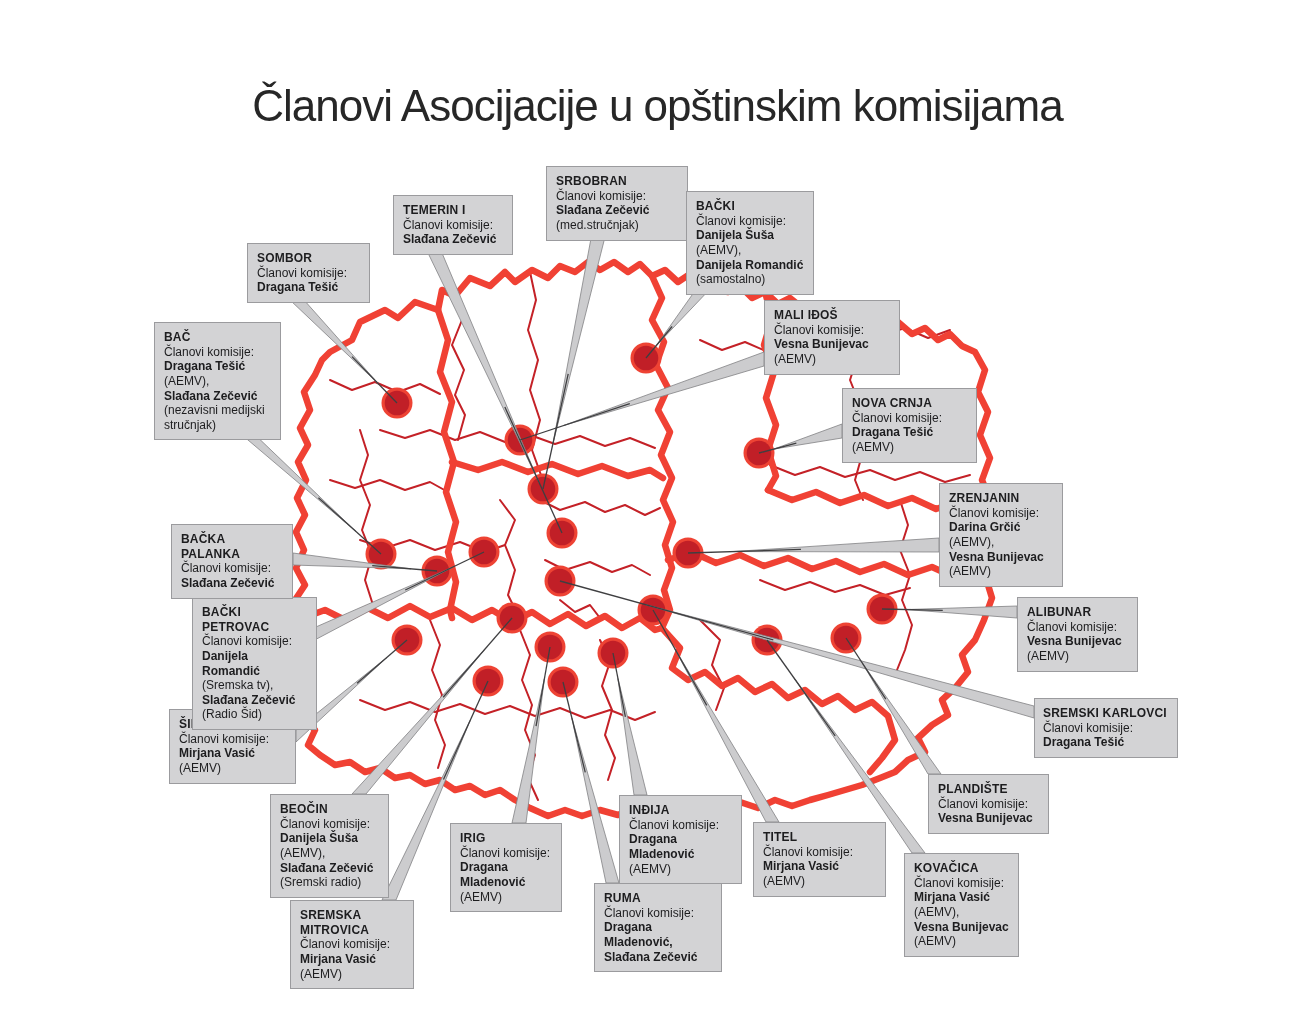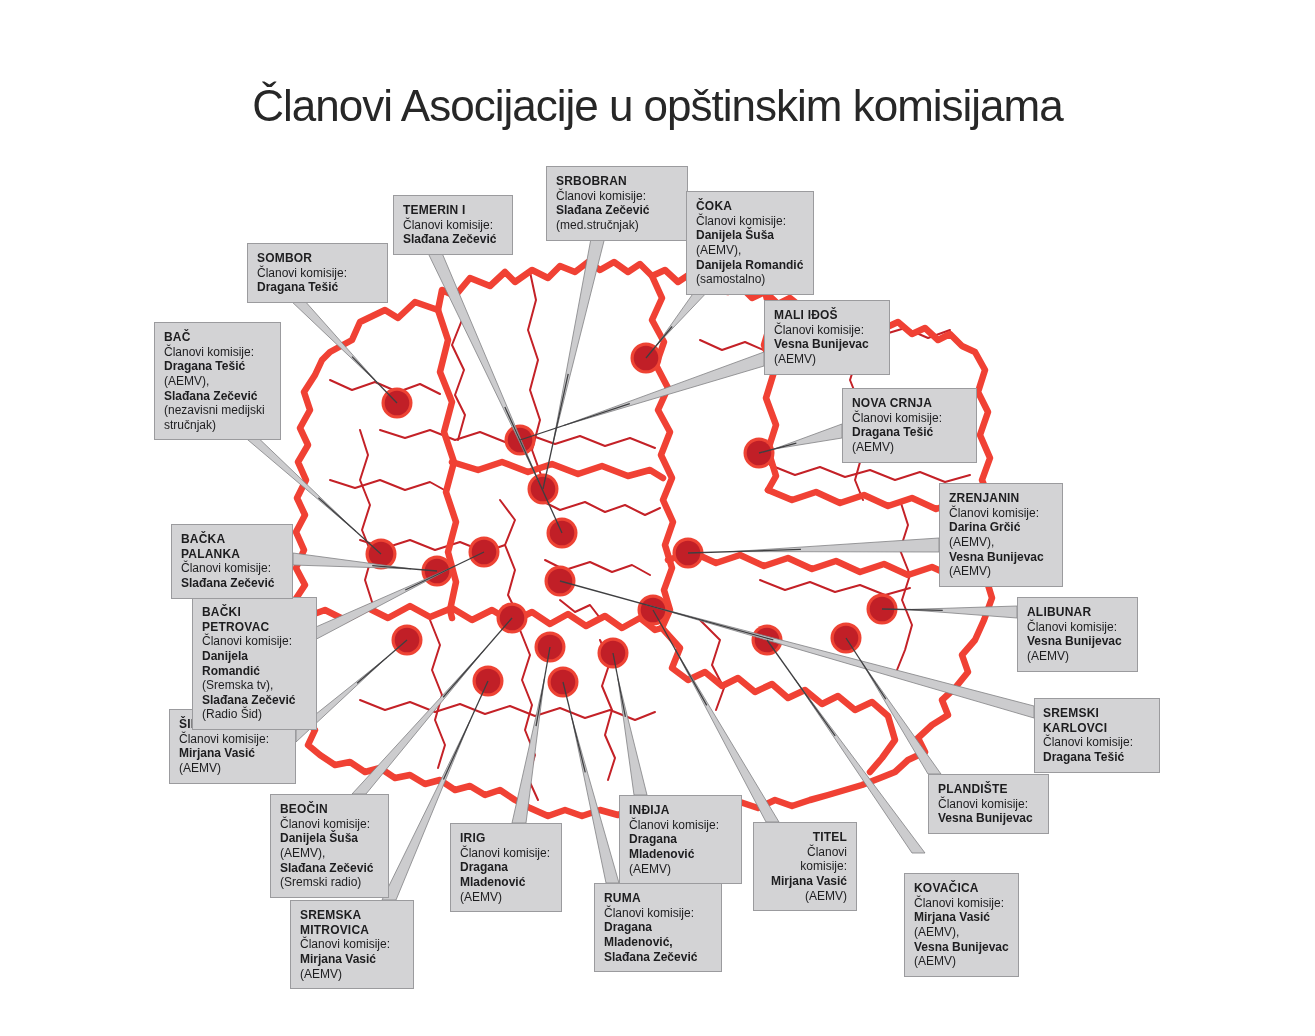--- a/index.html
+++ b/index.html
@@ -146,45 +146,45 @@
       <polygon points="309,630 309,643 452.5,567.21" fill="#ccccce" stroke="#818184" stroke-width="0.8"></polygon>
       <line x1="405.25" y1="590.025" x2="484" y2="552" stroke="#3f3f41" stroke-width="1.3"></line>
       <polygon points="293,553 293,565 411.08,568.84" fill="#ccccce" stroke="#818184" stroke-width="0.8"></polygon>
       <line x1="372.2" y1="565.6" x2="437" y2="571" stroke="#3f3f41" stroke-width="1.3"></line>
       <polygon points="235,429 249,429 355.98,531.5" fill="#ccccce" stroke="#818184" stroke-width="0.8"></polygon>
       <line x1="318.45" y1="497.75" x2="381" y2="554" stroke="#3f3f41" stroke-width="1.3"></line>
     </g>
 </svg>
 
 <div id="callouts-layer">
-    <div class="callout" style="left: 247px; top: 243px; width: 141px;">
+    <div class="callout" style="left: 247px; top: 243px; width: 123px;">
       <div class="co-name">SOMBOR</div>
       <div class="co-line">Članovi komisije:</div>
       <div class="co-line b">Dragana Tešić</div>
     </div>
     <div class="callout" style="left: 393px; top: 195px; width: 120px;">
       <div class="co-name">TEMERIN I</div>
       <div class="co-line">Članovi komisije:</div>
       <div class="co-line b">Slađana Zečević</div>
     </div>
     <div class="callout" style="left: 546px; top: 166px; width: 142px;">
       <div class="co-name">SRBOBRAN</div>
       <div class="co-line">Članovi komisije:</div>
       <div class="co-line b">Slađana Zečević</div>
       <div class="co-line">(med.stručnjak)</div>
     </div>
     <div class="callout" style="left: 686px; top: 191px; width: 128px;">
-      <div class="co-name">ČOKA</div>
+      <div class="co-name">BAČKI</div>
       <div class="co-line">Članovi komisije:</div>
       <div class="co-line b">Danijela Šuša</div>
       <div class="co-line">(AEMV),</div>
       <div class="co-line b">Danijela Romandić</div>
       <div class="co-line">(samostalno)</div>
     </div>
-    <div class="callout" style="left: 764px; top: 300px; width: 126px;">
+    <div class="callout" style="left: 764px; top: 300px; width: 136px;">
       <div class="co-name">MALI IĐOŠ</div>
       <div class="co-line">Članovi komisije:</div>
       <div class="co-line b">Vesna Bunijevac</div>
       <div class="co-line">(AEMV)</div>
     </div>
     <div class="callout" style="left: 842px; top: 388px; width: 135px;">
       <div class="co-name">NOVA CRNJA</div>
       <div class="co-line">Članovi komisije:</div>
       <div class="co-line b">Dragana Tešić</div>
       <div class="co-line">(AEMV)</div>
@@ -196,39 +196,39 @@
       <div class="co-line">(AEMV),</div>
       <div class="co-line b">Vesna Bunijevac</div>
       <div class="co-line">(AEMV)</div>
     </div>
     <div class="callout" style="left: 1017px; top: 597px; width: 121px;">
       <div class="co-name">ALIBUNAR</div>
       <div class="co-line">Članovi komisije:</div>
       <div class="co-line b">Vesna Bunijevac</div>
       <div class="co-line">(AEMV)</div>
     </div>
-    <div class="callout" style="left: 1034px; top: 698px; width: 126px; padding-left: 8px;">
+    <div class="callout" style="left: 1034px; top: 698px; width: 144px; padding-left: 8px;">
       <div class="co-name">SREMSKI KARLOVCI</div>
       <div class="co-line">Članovi komisije:</div>
       <div class="co-line b">Dragana Tešić</div>
     </div>
     <div class="callout" style="left: 912px; top: 774px; width: 121px; margin-left: 16px;">
       <div class="co-name">PLANDIŠTE</div>
       <div class="co-line">Članovi komisije:</div>
       <div class="co-line b">Vesna Bunijevac</div>
     </div>
-    <div class="callout" style="left: 904px; top: 853px; width: 115px; margin-top: 20px;">
+    <div class="callout" style="left: 904px; top: 853px; width: 115px;">
       <div class="co-name">KOVAČICA</div>
       <div class="co-line">Članovi komisije:</div>
       <div class="co-line b">Mirjana Vasić</div>
       <div class="co-line">(AEMV),</div>
       <div class="co-line b">Vesna Bunijevac</div>
       <div class="co-line">(AEMV)</div>
     </div>
-    <div class="callout" style="left: 753px; top: 822px; width: 104px; text-align: right;">
+    <div class="callout" style="left: 753px; top: 822px; width: 133px;">
       <div class="co-name">TITEL</div>
       <div class="co-line">Članovi komisije:</div>
       <div class="co-line b">Mirjana Vasić</div>
       <div class="co-line">(AEMV)</div>
     </div>
     <div class="callout" style="left: 619px; top: 795px; width: 123px;">
       <div class="co-name">INĐIJA</div>
       <div class="co-line">Članovi komisije:</div>
       <div class="co-line b">Dragana Mladenović</div>
       <div class="co-line">(AEMV)</div>

